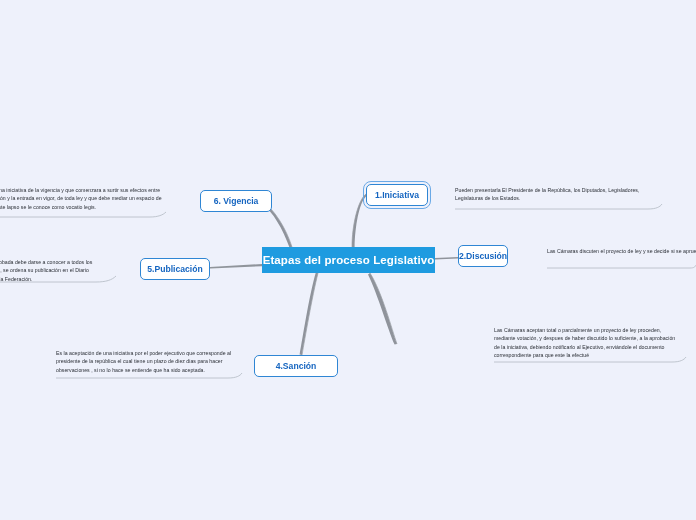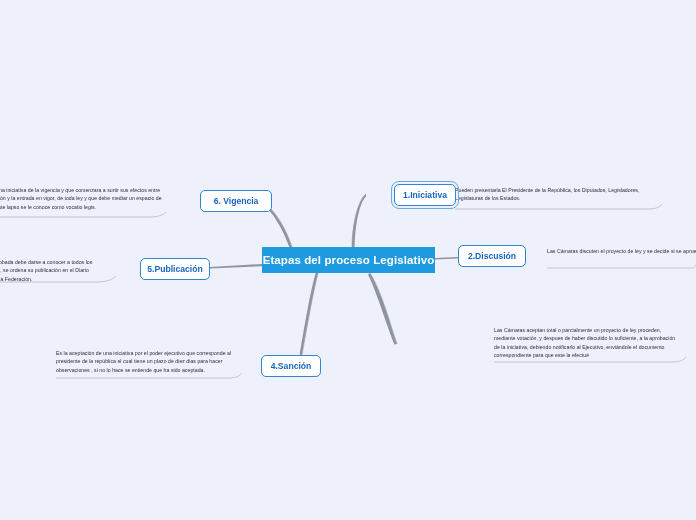--- a/index.html
+++ b/index.html
@@ -60,27 +60,26 @@
     display: flex;
     align-items: center;
     justify-content: center;
     box-sizing: border-box;
     height: 22px;
     z-index: 5;
   }
   .branch-node.selected {
     outline: 1px solid #6aa9e6;
     outline-offset: 2.5px;
-    margin-left: 28px;
   }
 
   #node-iniciativa  { left: 366px; top: 184px; width: 62px; }
-  #node-discusion   { left: 458px; top: 245px; width: 68px; }
+  #node-discusion   { left: 458px; top: 245px; width: 50px; }
   #node-aprobacion  { left: 397px; top: 335px; width: 72px; }
-  #node-sancion     { left: 254px; top: 355px; width: 60px; margin-left: 7px; }
+  #node-sancion     { left: 254px; top: 355px; width: 84px; }
   #node-publicacion { left: 140px; top: 258px; width: 70px; }
   #node-vigencia    { left: 200px; top: 190px; width: 72px; }
 
   
   .note {
     position: absolute;
     font-size: 5.2px;
     line-height: 1.62;
     color: #2b2f36;
     z-index: 4;

